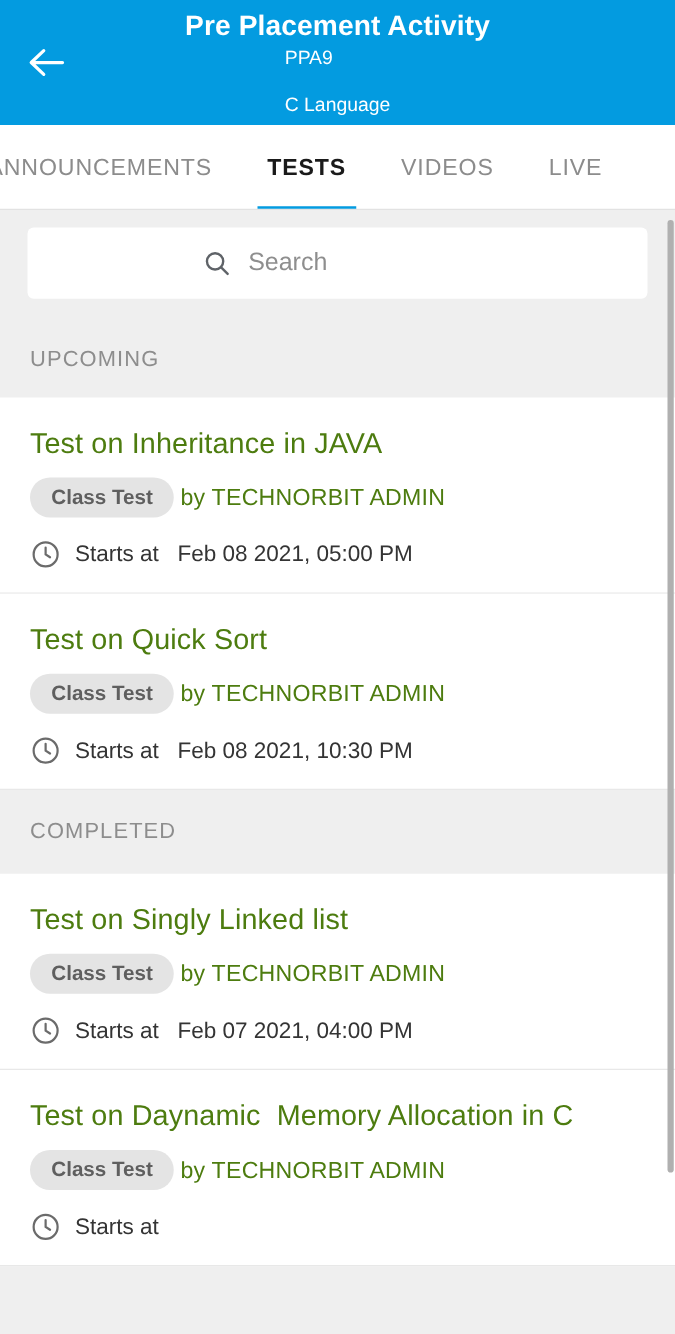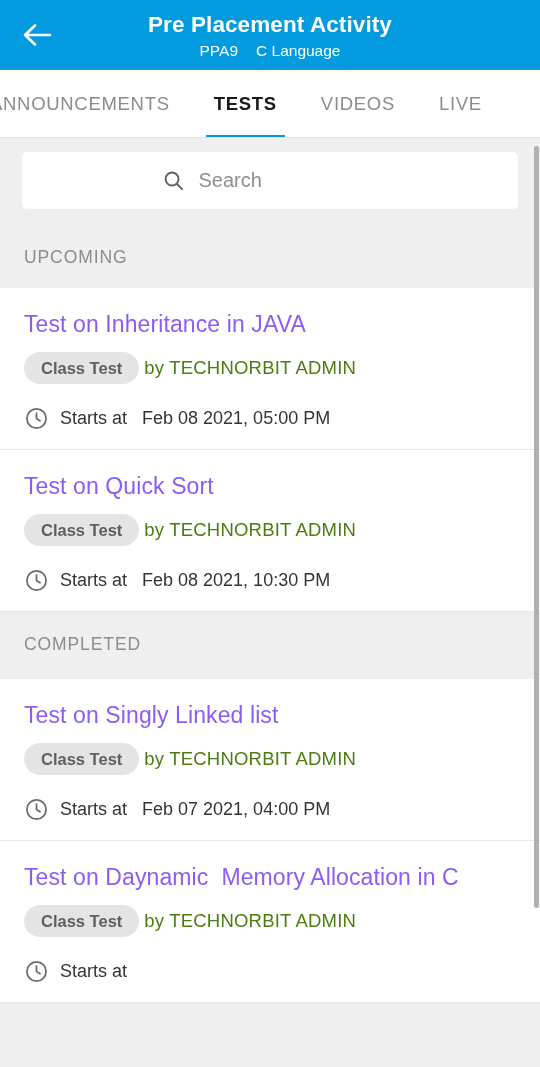--- a/index.html
+++ b/index.html
@@ -17,21 +17,21 @@
     position: relative;
     width: 540px;
     height: 1067px;
     overflow: hidden;
     background: #efefef;
   }
 
   
   .appbar {
     position: relative;
-    height: 70px;
+    height: 100px;
     background: #039BE0;
     display: flex;
     align-items: center;
     padding: 0 16px;
   }
   .back-btn {
     position: absolute;
     left: 14px;
     top: 50%;
     transform: translateY(-50%);
@@ -58,20 +58,21 @@
     font-size: 22.5px;
     font-weight: bold;
     letter-spacing: .1px;
     line-height: 30px;
     white-space: nowrap;
   }
   .appbar-subtitle {
     display: flex;
     gap: 18px;
     margin-top: 1px;
+    flex-direction: column;
   }
   .appbar-subtitle span {
     color: #ffffff;
     font-size: 15.5px;
     font-weight: normal;
     line-height: 20px;
     white-space: nowrap;
   }
 
   
@@ -166,21 +167,21 @@
 
   
   .card {
     background: #ffffff;
     padding: 20px 24px 18px 24px;
     border-bottom: 1px solid #e8e8e8;
     cursor: pointer;
   }
   .card-title {
     font-size: 23px;
-    color: #8b5cf6;
+    color: #4d7c0f;
     line-height: 33px;
     letter-spacing: .1px;
     white-space: pre-wrap;
   }
   .card-meta {
     display: flex;
     align-items: center;
     gap: 5px;
     margin-top: 11px;
   }
@@ -197,21 +198,21 @@
   .author {
     font-size: 18.5px;
     color: #4d7c0f;
     letter-spacing: .2px;
     white-space: nowrap;
   }
   .card-time {
     display: flex;
     align-items: center;
     gap: 11px;
-    margin-top: 22px;
+    margin-top: 17px;
   }
   .clock-icon { display: flex; align-items: center; flex: none; }
   .time-label {
     font-size: 18px;
     color: #343434;
     white-space: nowrap;
   }
   .time-value {
     font-size: 18px;
     color: #343434;

